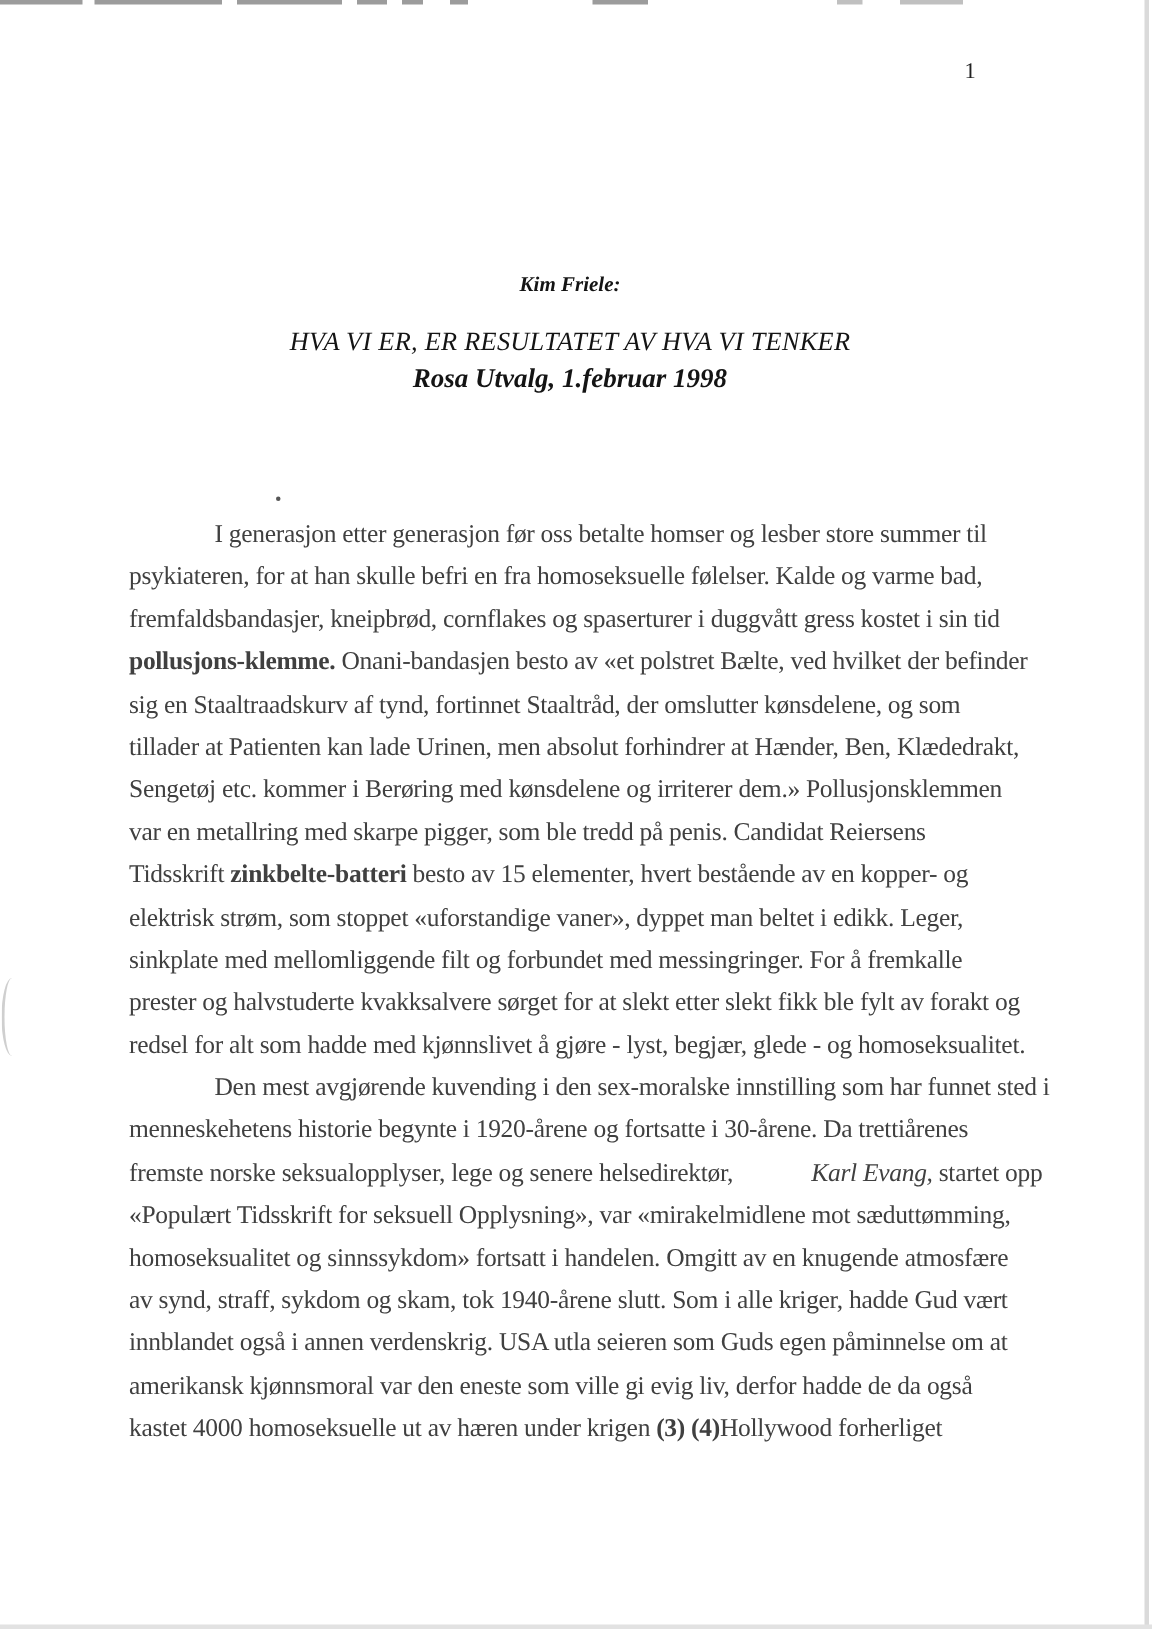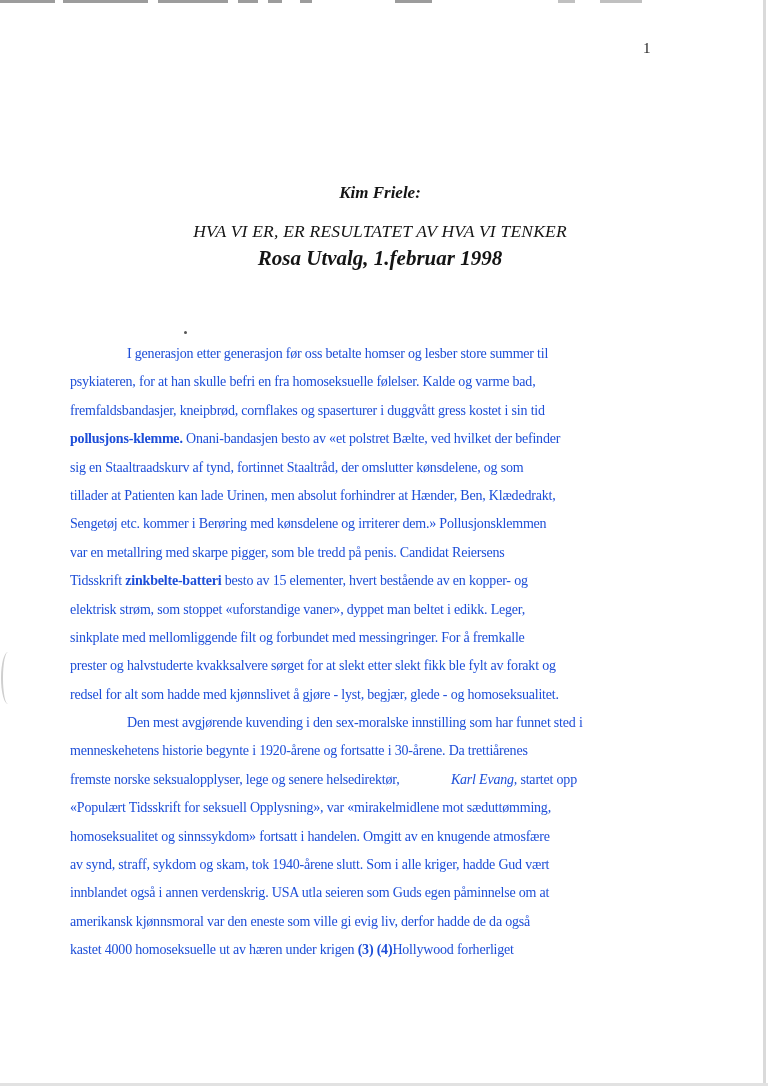--- a/index.html
+++ b/index.html
@@ -24,45 +24,45 @@
   }
   
   .heading {
     position: absolute;
     top: 183px; left: 0;
     width: 760px;
     text-align: center;
     color: #141414;
   }
   .heading .author {
-    font-size: 17px;
+    font-size: 14px;
     font-weight: bold;
     font-style: italic;
     margin-bottom: 18px;
   }
   .heading .title {
     font-size: 17.5px;
     font-weight: normal;
     font-style: italic;
     letter-spacing: 0.2px;
   }
   .heading .subtitle {
-    font-size: 21px;
+    font-size: 18px;
     font-weight: bold;
     font-style: italic;
     margin-top: 4px;
   }
   
   .body-text {
     position: absolute;
-    top: 346px; left: 70px;
+    top: 346px; left: 86px;
     width: 640px;
-    font-size: 14px;
+    font-size: 17px;
     letter-spacing: -0.2px;
-    color: #1d4ed8;
+    color: #404040;
   }
   .body-text .line {
     height: 28.4px;
     white-space: pre;
   }
   .body-text .line.indent { padding-left: 57px; }
   .body-text .bold { font-weight: bold; }
   .body-text .italic { font-style: italic; margin-left: 48px; }
   
   .edge-dash {

